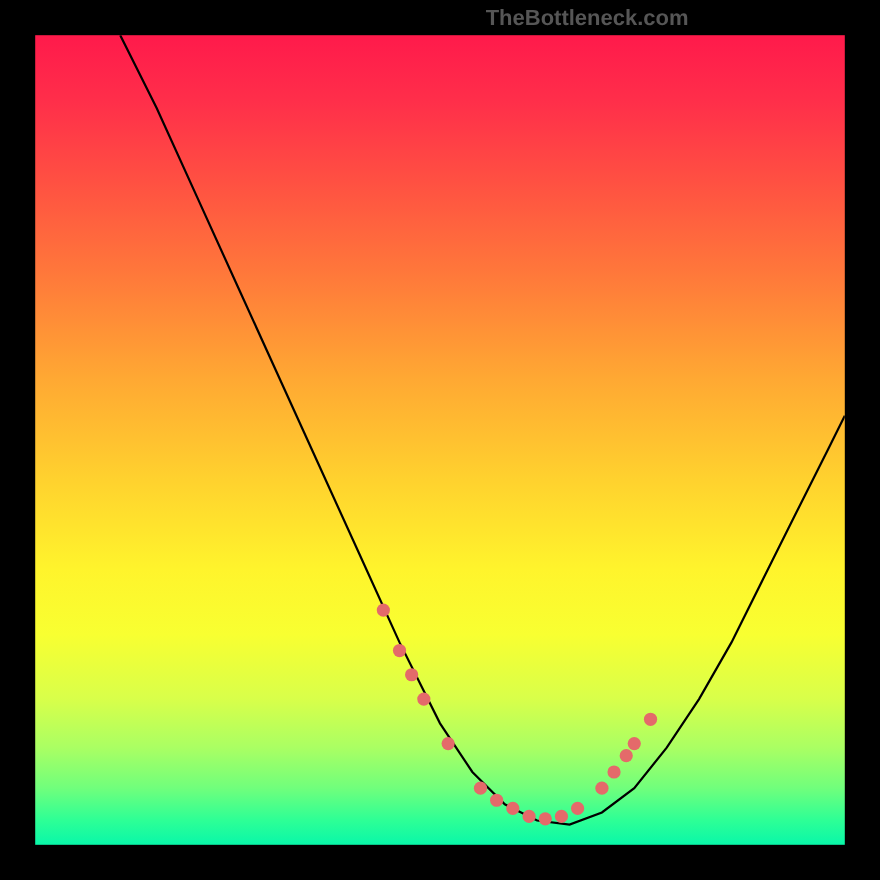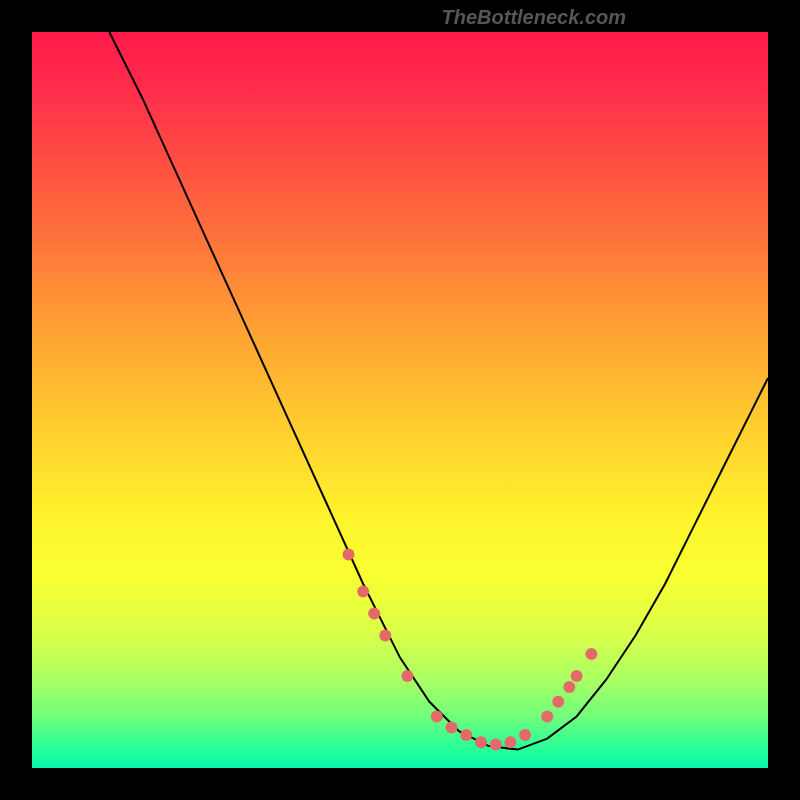--- a/index.html
+++ b/index.html
@@ -2,21 +2,20 @@
 <html><head>
 <meta charset="utf-8">
 <style>
   * { margin: 0; padding: 0; box-sizing: border-box; }
   html, body { width: 800px; height: 800px; overflow: hidden; background: #000; }
   .stage {
     position: relative;
     width: 638px;
     height: 800px;
     background: #000;
-    font-style: italic;
   }
   .watermark {
     position: absolute;
     top: 6px;
     right: 12px;
     font-family: Arial, Helvetica, sans-serif;
     font-size: 20px;
     font-weight: bold;
     color: #565656;
     letter-spacing: 0;

